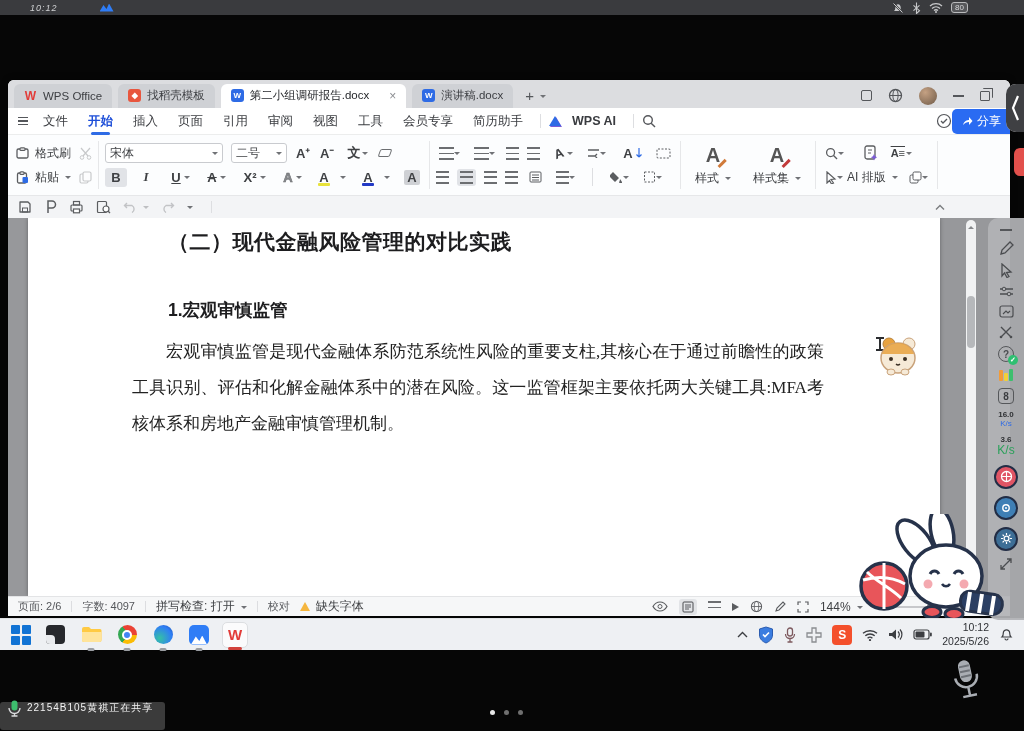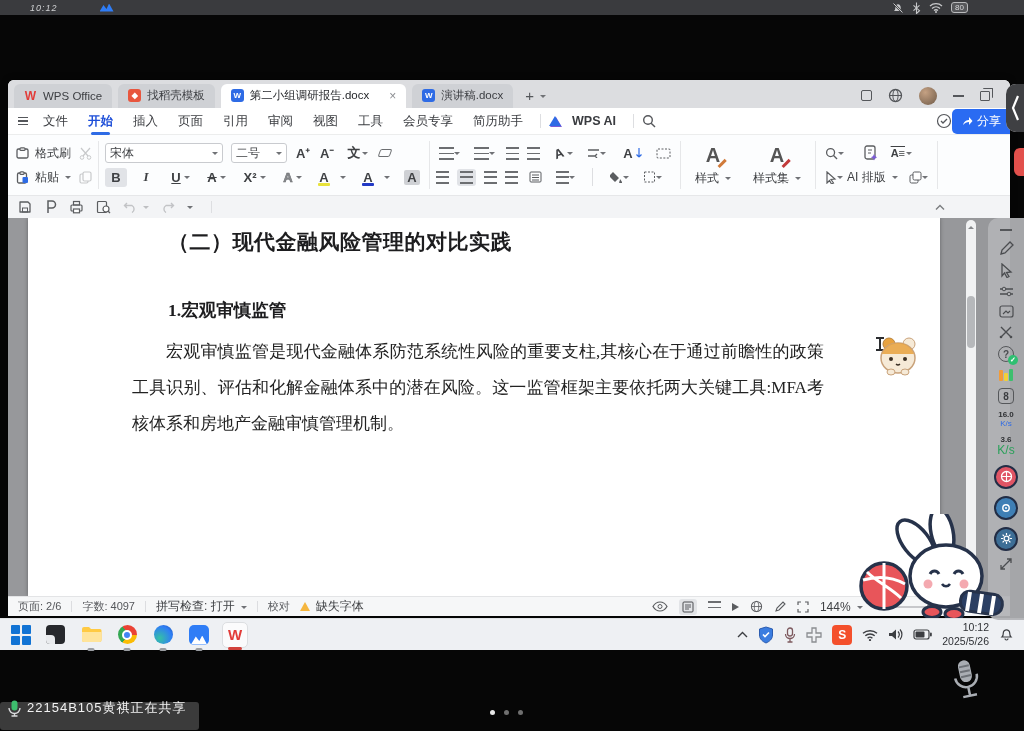--- a/index.html
+++ b/index.html
@@ -62,21 +62,21 @@
   .stylesA i{position:absolute;right:-7px;bottom:2px;width:10px;height:2.5px;background:#d07a3a;transform:rotate(-45deg)}
 
   .quickbar{height:22px;background:#f3f4f6;display:flex;align-items:center;gap:12px;padding:0 10px;color:#5b5d60}
   .quickbar svg{display:block}
 
   
   .canvas{position:relative;height:378px;background:#97989b;overflow:hidden}
   .page{position:absolute;left:20px;top:0;width:912px;height:378px;background:#fff;box-shadow:0 0 4px rgba(0,0,0,.35);overflow:hidden}
   .doc{padding:10px 116px 0 104px;color:#1d1d1f}
   .doc h1{font-size:21px;font-weight:700;margin-left:36px;letter-spacing:.5px;font-family:"Liberation Sans",sans-serif}
-  .doc h2{font-size:17.5px;font-weight:700;margin-left:36px;margin-top:42px;font-family:Liberation Serif, serif}
+  .doc h2{font-size:17.5px;font-weight:700;margin-left:36px;margin-top:42px;font-family:Liberation Sans, sans-serif}
   .doc p{font-family:"Liberation Serif","DejaVu Serif",serif;font-size:17px;line-height:36px;text-align:justify;text-indent:2em;margin-top:12px;color:#222}
   .doc p + p{margin-top:10px}
   .vscroll{position:absolute;right:34px;top:2px;width:10px;height:372px;background:#f1f2f3;border-radius:5px}
   .vscroll .thumb{position:absolute;left:1px;top:76px;width:8px;height:52px;border-radius:4px;background:#b6b8bb}
   .vscroll .arr{position:absolute;left:2px;width:0;height:0;border:3px solid transparent}
   .vscroll .up{top:3px;border-bottom-color:#85878a}
   .vscroll .dn{bottom:3px;border-top-color:#85878a}
 
   
   .statusbar{height:20px;background:#f6f7f8;border-top:1px solid #e3e4e6;display:flex;align-items:center;font-size:11px;color:#55575b;padding:0 10px;gap:10px}
@@ -106,21 +106,21 @@
   .edge{width:19px;height:19px;border-radius:50%;background:radial-gradient(circle at 30% 70%,#35c1a5,#2f7df6 65%,#1b4fa0)}
   .blueapp{width:20px;height:20px;border-radius:5px;background:#2f7df6;display:flex;align-items:flex-end;justify-content:center;overflow:hidden}
   .blueapp i{width:16px;height:9px;background:#fff;clip-path:polygon(0 100%,30% 10%,52% 62%,70% 0,100% 100%)}
   .noteapp{width:19px;height:19px;border-radius:4px;background:#26282c;position:relative;overflow:hidden}
   .noteapp i{position:absolute;left:0;bottom:0;width:9px;height:9px;background:#e8eaed;border-radius:0 4px 0 0}
   .tray{margin-left:auto;display:flex;align-items:center;gap:10px;color:#3c3e42}
   .clock{font-size:10.5px;text-align:right;line-height:1.25;color:#2e3034}
   .sicon{width:20px;height:20px;border-radius:4px;display:flex;align-items:center;justify-content:center;font-weight:700;color:#fff;font-size:12px}
 
   
-  .sharepill{position:absolute;left:0;top:702px;height:28px;background:#3b3b3b;border-radius:3px;display:flex;align-items:center;gap:6px;padding:0 12px 16px 8px;color:#f2f2f2;font-size:13px;letter-spacing:1px}
+  .sharepill{position:absolute;left:0;top:702px;height:28px;background:#3b3b3b;border-radius:3px;display:flex;align-items:center;gap:6px;padding:0 12px 16px 8px;color:#f2f2f2;font-size:10px;letter-spacing:1px}
   .dots{position:absolute;left:490px;top:710px;display:flex;gap:9px}
   .dots i{width:5px;height:5px;border-radius:50%}
   .micbig{position:absolute;left:952px;top:658px;transform:rotate(-12deg)}
 
   
   .handle{position:absolute;left:1006px;top:84px;width:18px;height:48px;background:rgba(240,240,242,.95);border-radius:10px 0 0 10px;display:flex;align-items:center;justify-content:center}
   .handle:before{content:"";position:absolute;inset:0;border-radius:10px 0 0 10px;background:#3f4043}
   .redtab{position:absolute;left:1014px;top:148px;width:10px;height:28px;border-radius:6px 0 0 6px;background:#e2504c}
   .palette{position:absolute;left:988px;top:218px;width:36px;height:402px;background:rgba(178,179,182,.93);border-radius:10px 0 0 10px;display:flex;flex-direction:column;align-items:center;padding:8px 0 4px;gap:7px;color:#4b4d50}
   .palette .pmin{width:12px;height:2px;background:#55575a;margin:3px 0}

